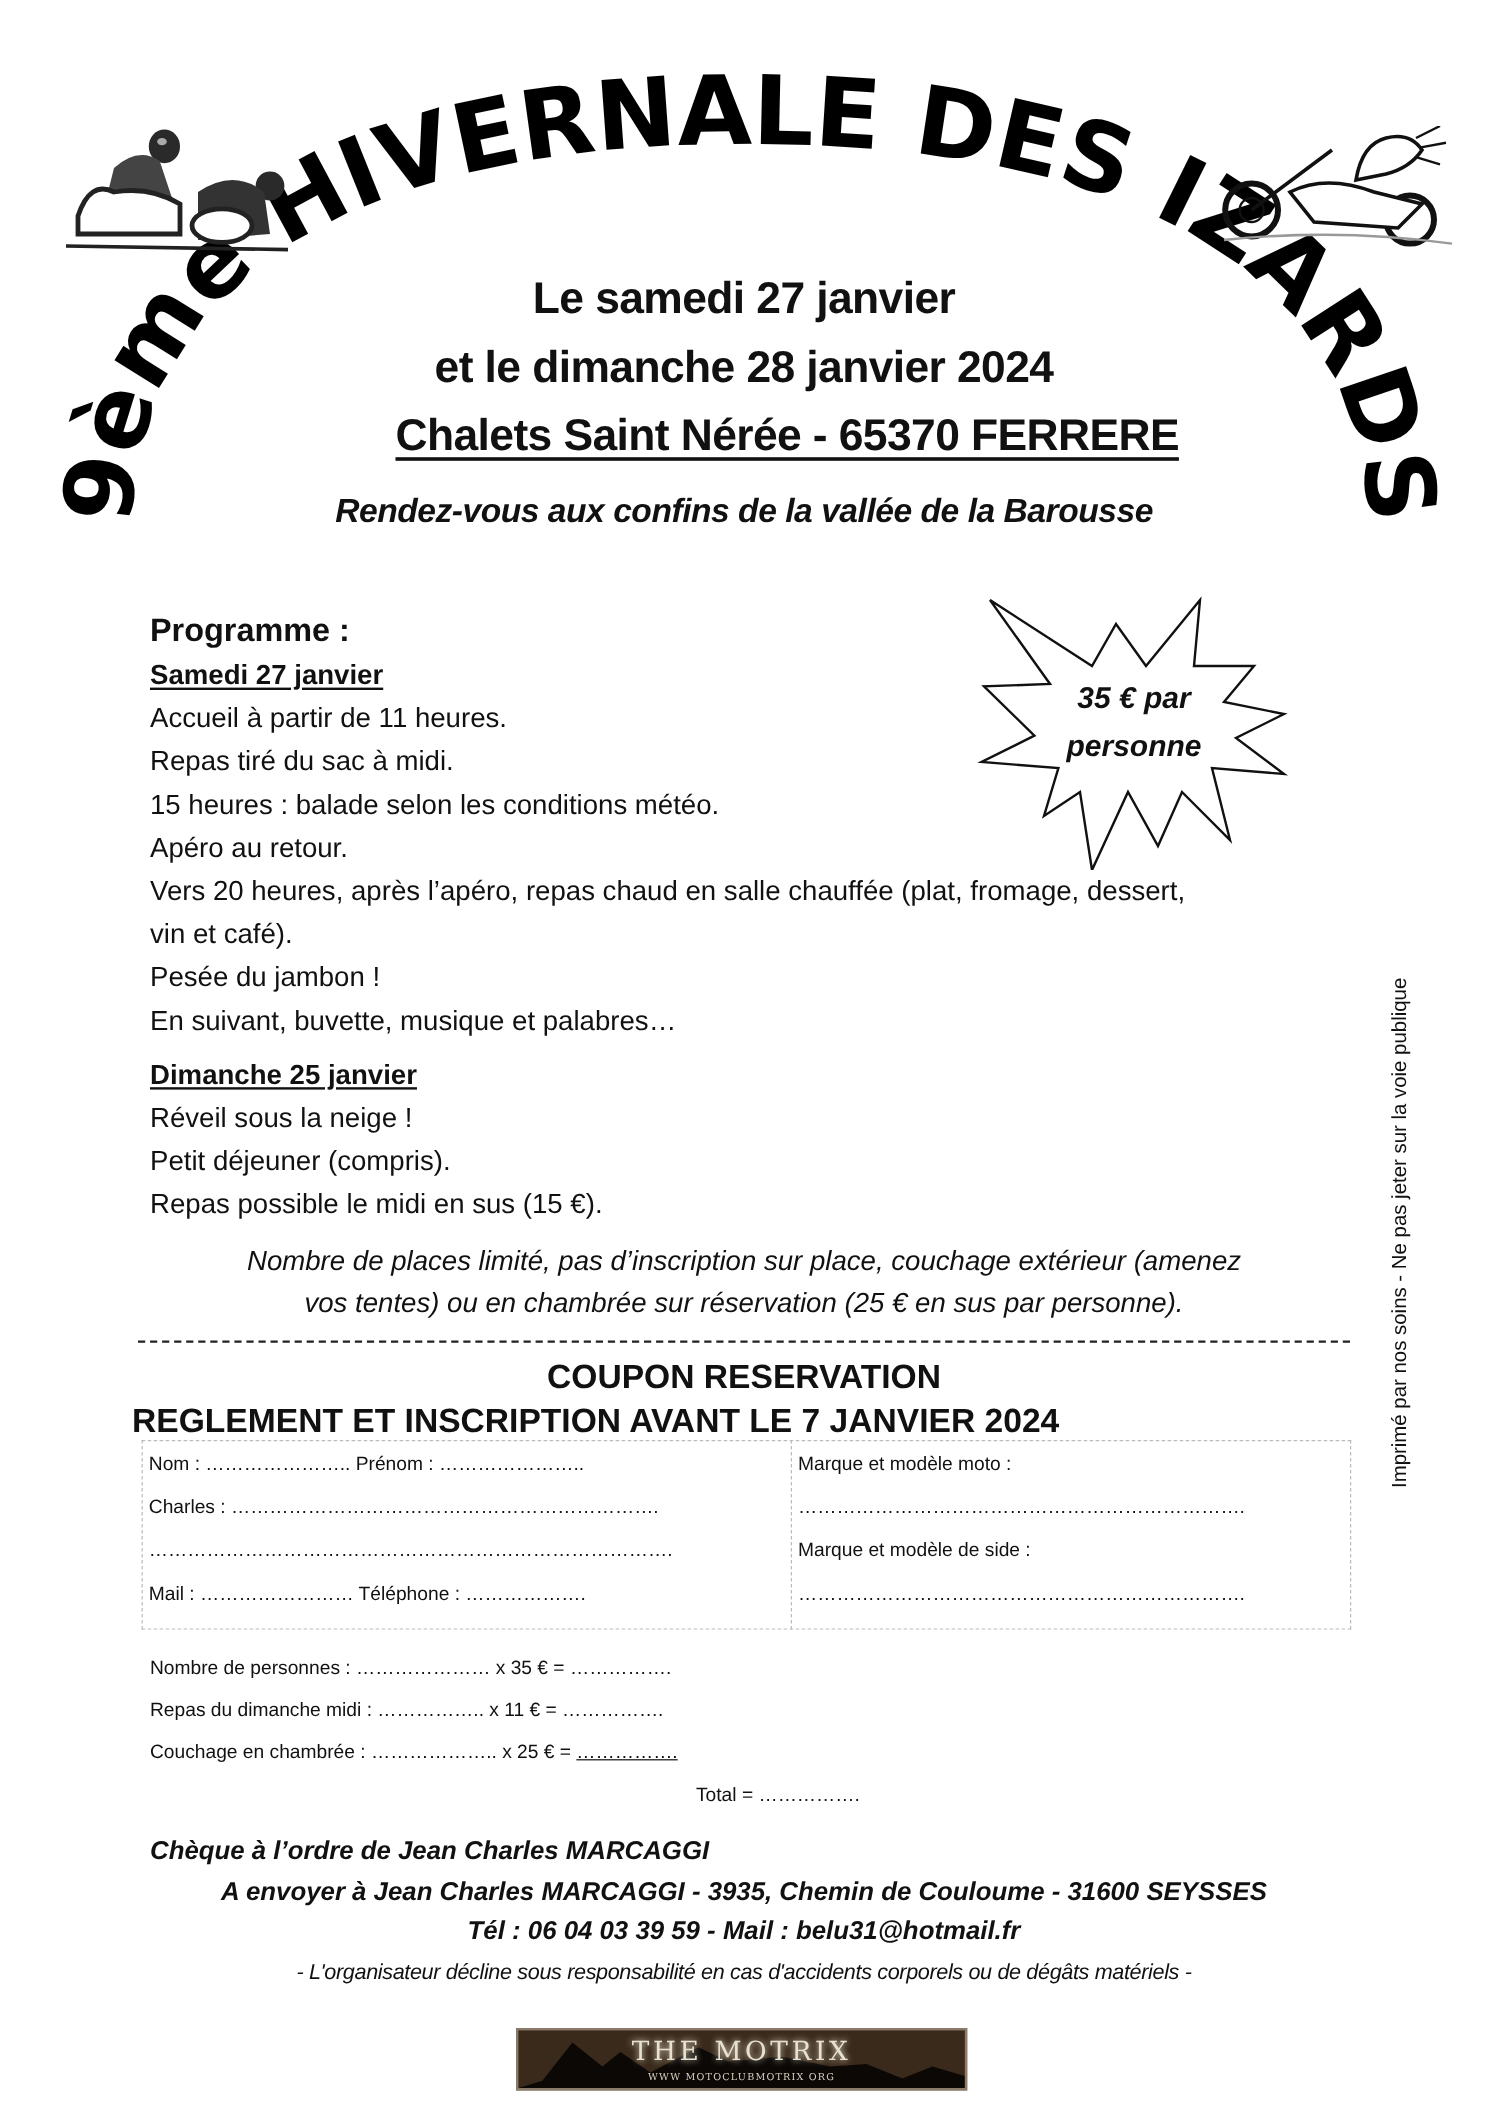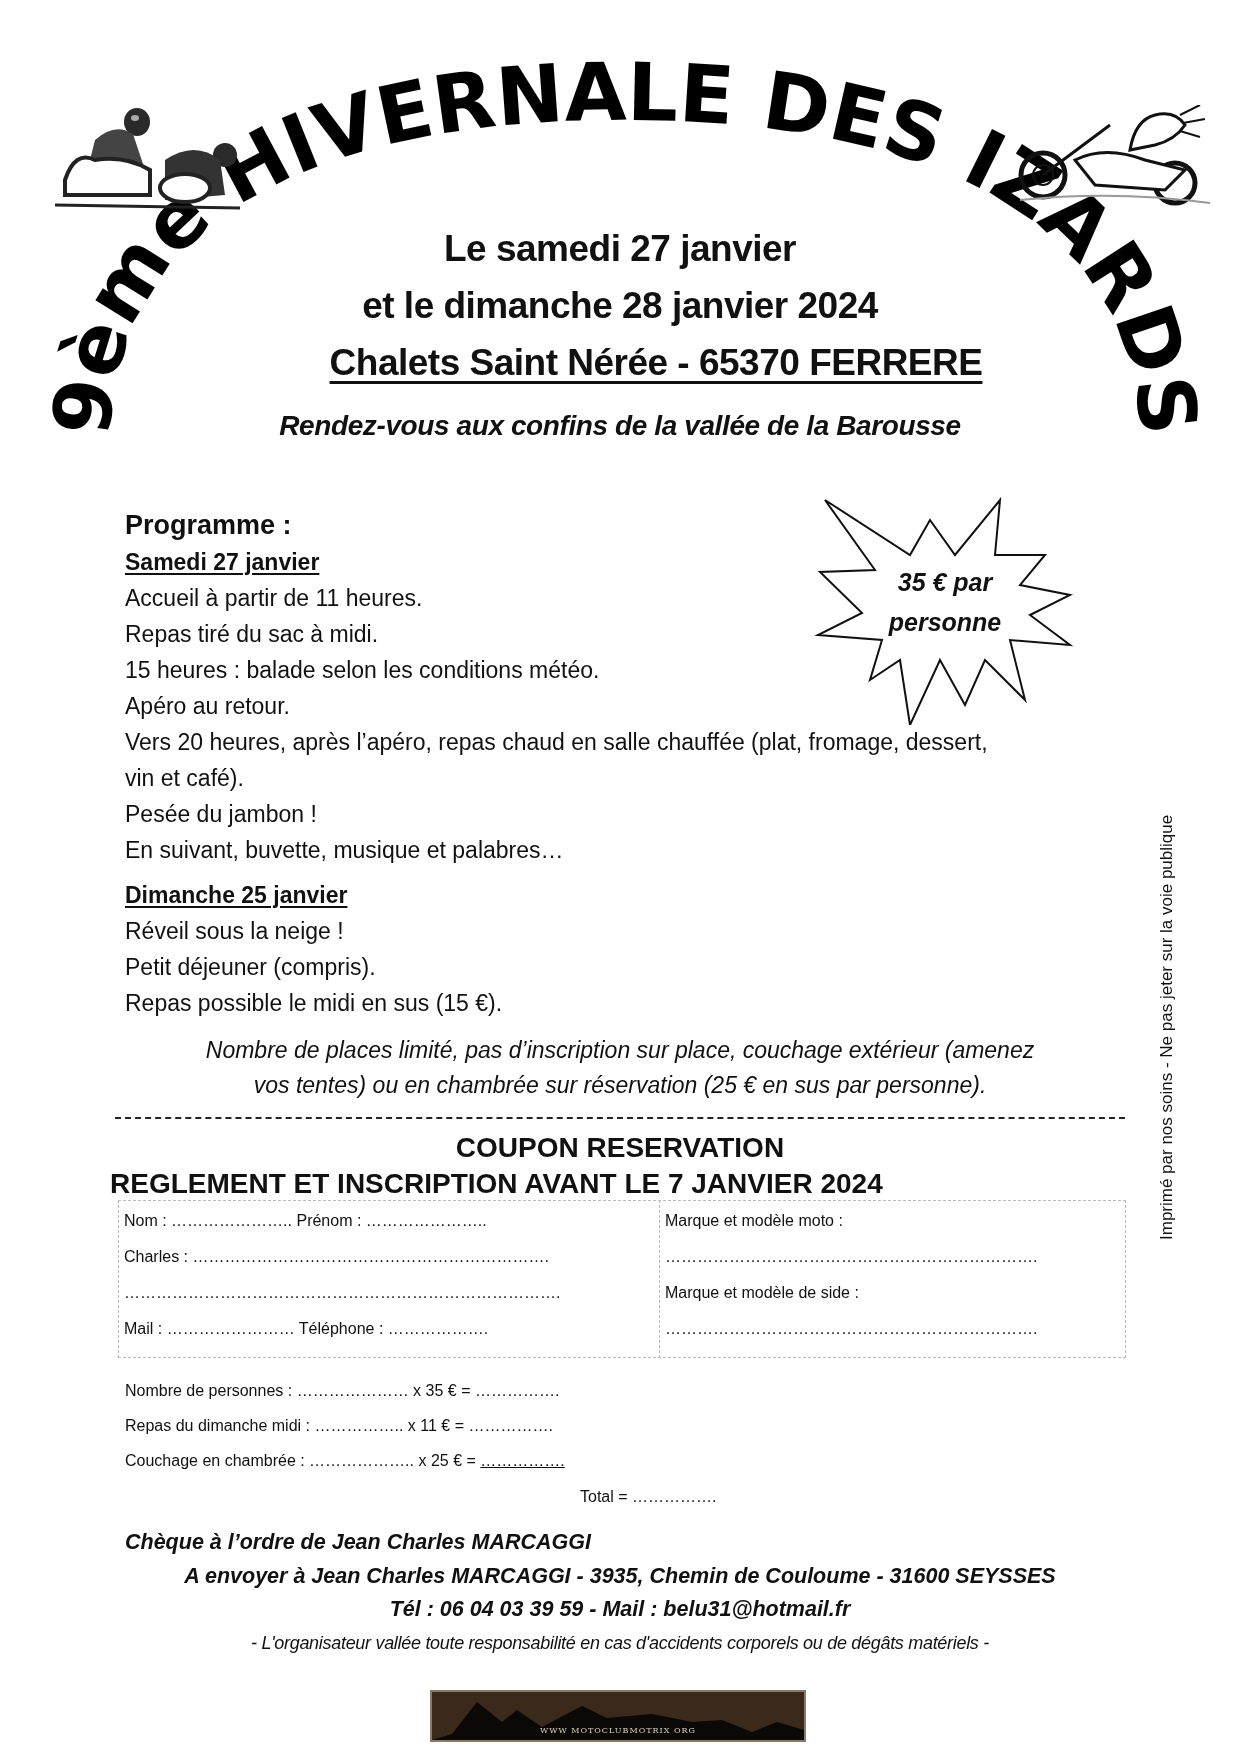--- a/index.html
+++ b/index.html
@@ -127,22 +127,23 @@
   <span style="text-decoration:underline">…………….</span>
 </div>
 <div class="abs form-line" style="left:580px;top:1488px">
   <span>Total =</span>
   <span>…………….</span>
 </div>
 
 <div class="abs ital-b" style="left:125px;top:1530px">Chèque à l’ordre de Jean Charles MARCAGGI</div>
 <div class="abs ital-b center" style="top:1564px">A envoyer à Jean Charles MARCAGGI - 3935, Chemin de Couloume - 31600 SEYSSES</div>
 <div class="abs ital-b center" style="top:1597px">Tél : 06 04 03 39 59 - Mail : belu31@hotmail.fr</div>
-<div class="abs disclaimer center" style="top:1633px">- L'organisateur vallée toute responsabilité en cas d'accidents corporels ou de dégâts matériels -</div>
+<div class="abs disclaimer center" style="top:1633px">- L'organisateur décline sous responsabilité en cas d'accidents corporels ou de dégâts matériels -</div>
 
 <div class="abs vertical" style="left:1157px;top:1240px">Imprimé par nos soins - Ne pas jeter sur la voie publique</div>
 
 <div class="abs banner" style="left:430px;top:1690px;width:372px;height:48px;overflow:hidden">
   <svg class="abs" style="left:0;top:0" width="372" height="48" viewBox="0 0 372 48">
     <polygon points="0,48 20,42 45,10 70,30 85,18 110,35 150,14 175,26 220,22 260,30 290,28 320,40 345,30 372,38 372,48" fill="#0c0806"></polygon>
   </svg>
+  <div class="abs banner-title" style="left:0;width:372px;text-align:center;top:6px">THE MOTRIX</div>
   <div class="abs banner-url" style="left:0;width:372px;text-align:center;top:34px">WWW MOTOCLUBMOTRIX ORG</div>
 </div>
 
 </body></html>

